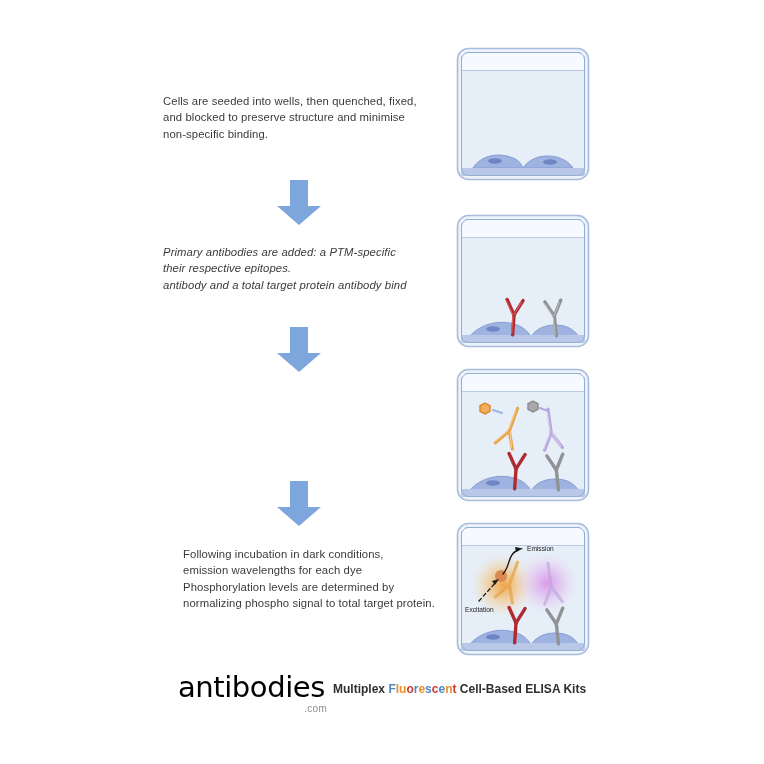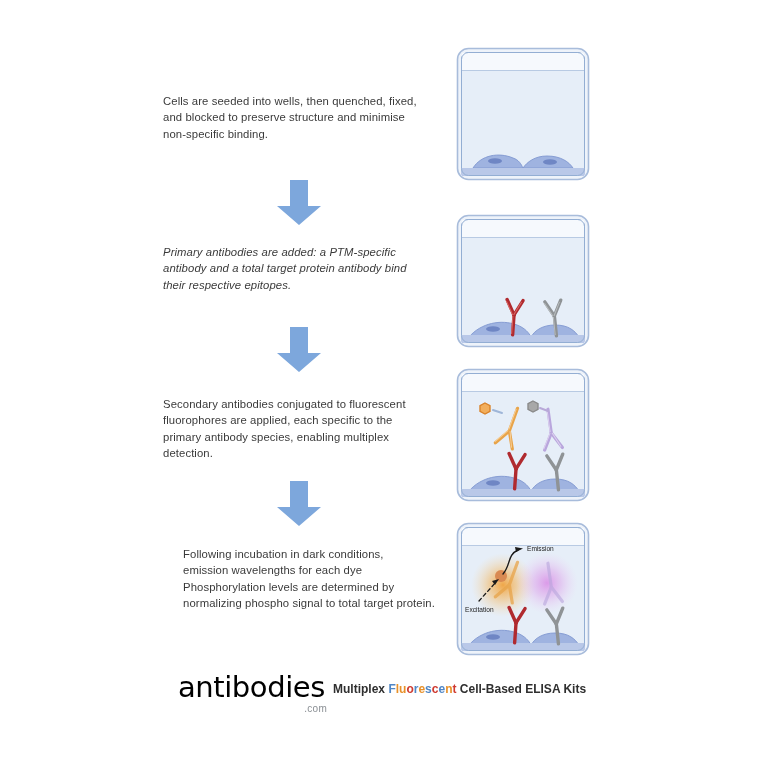--- a/index.html
+++ b/index.html
@@ -107,22 +107,22 @@
   </div>
 
   <div class="arrow" style="top:180px;">
     <svg viewBox="0 0 48 46" xmlns="http://www.w3.org/2000/svg">
       <path d="M15 0 H33 V26 H46 L24 45 L2 26 H15 Z" fill="#7da7dc"></path>
     </svg>
   </div>
 
   <div class="step-text" style="top:244px;font-style:italic;">
     <span>Primary antibodies are added: a PTM-specific</span>
+    <span>their respective epitopes.</span>
     <span>antibody and a total target protein antibody bind</span>
-    <span>their respective epitopes.</span>
   </div>
 
   <div class="well" style="top:213px;">
     <svg viewBox="0 0 136 136" xmlns="http://www.w3.org/2000/svg">
       <defs>
         <clipPath id="clip2">
             <rect x="4" y="4" width="128" height="128" rx="9" ry="9"></rect>
           </clipPath>
       </defs>
       <rect x="2.5" y="2.5" width="131" height="131" rx="11" ry="11" fill="#eef3fa" stroke="#a8bcdb" stroke-width="1.6"></rect>
@@ -160,26 +160,20 @@
       <rect x="6.5" y="6.5" width="123" height="123" rx="7" ry="7" fill="none" stroke="#93aed3" stroke-width="1"></rect>
     </svg>
   </div>
 
   <div class="arrow" style="top:327px;">
     <svg viewBox="0 0 48 46" xmlns="http://www.w3.org/2000/svg">
       <path d="M15 0 H33 V26 H46 L24 45 L2 26 H15 Z" fill="#7da7dc"></path>
     </svg>
   </div>
 
-  <div class="step-text" style="top:396px;">
-    <span>Secondary antibodies conjugated to fluorescent</span>
-    <span>fluorophores are applied, each specific to the</span>
-    <span>primary antibody species, enabling multiplex</span>
-    <span>detection.</span>
-  </div>
 
   <div class="well" style="top:367px;">
     <svg viewBox="0 0 136 136" xmlns="http://www.w3.org/2000/svg">
       <defs>
         <clipPath id="clip3">
             <rect x="4" y="4" width="128" height="128" rx="9" ry="9"></rect>
           </clipPath>
       </defs>
       <rect x="2.5" y="2.5" width="131" height="131" rx="11" ry="11" fill="#eef3fa" stroke="#a8bcdb" stroke-width="1.6"></rect>
       <rect x="6.5" y="6.5" width="123" height="123" rx="7" ry="7" fill="#e6eef8" stroke="#93aed3" stroke-width="1"></rect>

